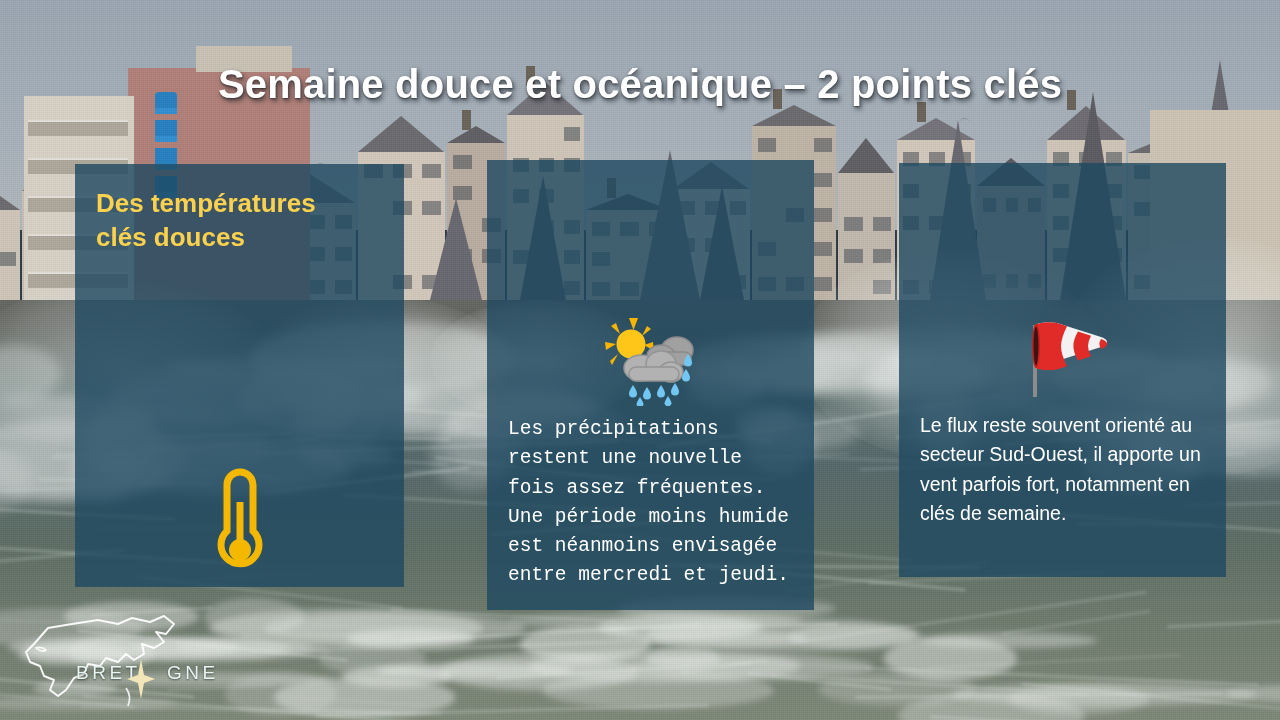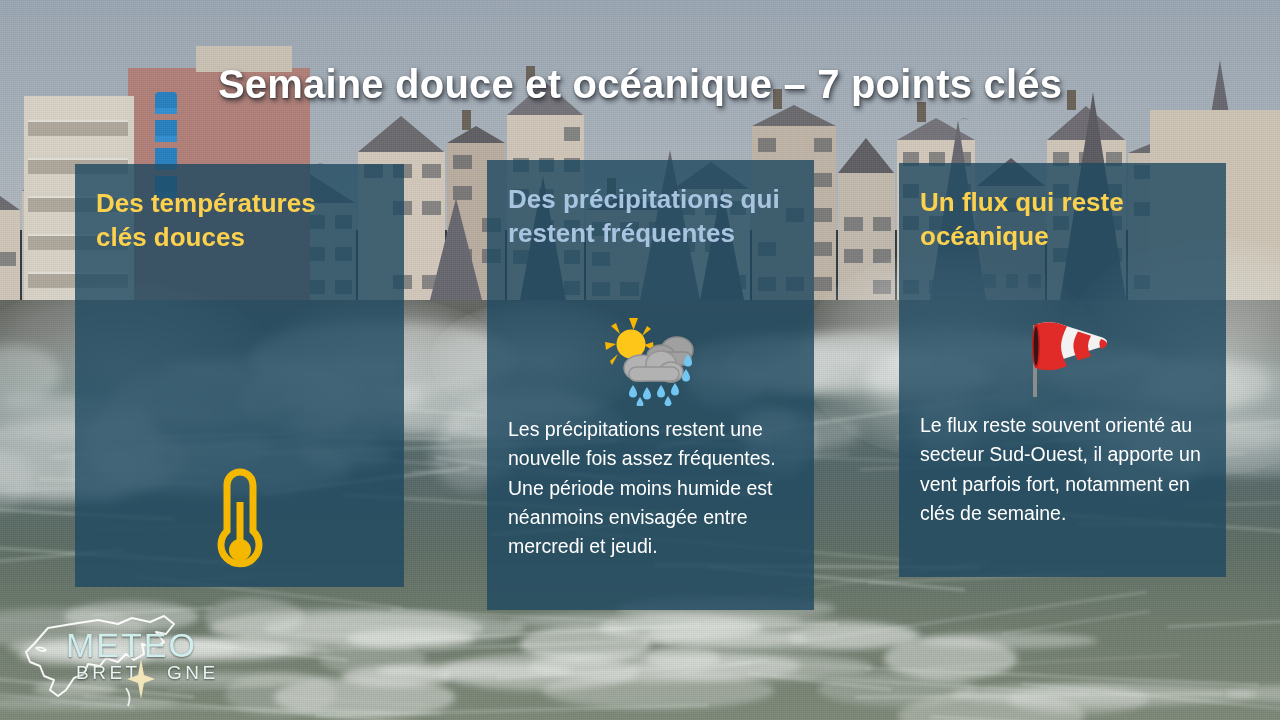--- a/index.html
+++ b/index.html
@@ -108,21 +108,21 @@
 
   #card1 { left:75px;  top:164px; width:329px; height:423px; }
   #card2 { left:487px; top:160px; width:327px; height:450px; }
   #card3 { left:899px; top:163px; width:327px; height:414px; }
 
   #card1 .icon-wrap { top:300px; height:110px; }
   #card2 .icon-wrap { top:150px; height:100px; }
   #card3 .icon-wrap { top:135px; height:110px; }
 
   #card1 .body { top:255px; }
-  #card2 .body { top:255px; }
+  #card2 .body { top:255px;font-family:Liberation Mono, monospace; }
   #card3 .body { top:248px; }
 
   
   #logo { position:absolute; left:14px; top:604px; width:190px; height:108px; z-index:20; }
   #logo .metext {
     position:absolute; left:52px; top:22px;
     font-size:34px; letter-spacing:2px; color:#cfeeee;
     font-family:"Liberation Sans", sans-serif;
     text-shadow:0 1px 2px rgba(0,0,0,.5);
   }
@@ -505,42 +505,41 @@
       <div class="foam-hard" style="left: 439.025px; top: 653.674px; width: 199.877px; height: 36.332px; opacity: 0.575269;"></div>
       <div class="foam-hard" style="left: 263.7px; top: 612.443px; width: 261.191px; height: 32.0776px; opacity: 0.448366;"></div>
       <div class="foam-hard" style="left: 32.9586px; top: 680.664px; width: 84.8673px; height: 15.5735px; opacity: 0.521025;"></div>
       <div class="foam-hard" style="left: 174.982px; top: 639.876px; width: 138.066px; height: 14.9694px; opacity: 0.39994;"></div>
       <div class="foam-hard" style="left: 617.008px; top: 597.088px; width: 218.828px; height: 22.4904px; opacity: 0.397404;"></div>
       <div class="foam-hard" style="left: 628.61px; top: 653.899px; width: 244.709px; height: 25.8329px; opacity: 0.478665;"></div>
     </div>
   <div class="grain"></div>
 </div>
 
-<div id="title">Semaine douce et océanique  –  7 points clés</div>
+<div id="title">Semaine douce et océanique  –  2 points clés</div>
 
 <div class="card" id="card1">
   <div class="h" style="color:#fbd14d">
     <span>Des températures</span><br>
     <span>clés douces</span>
   </div>
 
   <div class="icon-wrap">
     <svg width="60" height="106" viewBox="0 0 60 106">
       <path d="M30 6 a13 13 0 0 0 -13 13 v46 a19 19 0 1 0 26 0 v-46 a13 13 0 0 0 -13 -13 z" fill="none" stroke="#f5b800" stroke-width="7"></path>
       <circle cx="30" cy="84" r="11" fill="#f5b800"></circle>
       <rect x="26.5" y="36" width="7" height="44" fill="#f5b800"></rect>
     </svg>
   </div>
 
 </div>
 
 <div class="card" id="card2">
   <div class="h" style="color:#a9c4e0">
-    <span>Des précipitations qui</span><br>
-    <span>restent fréquentes</span>
+    <br>
   </div>
 
   <div class="icon-wrap">
     <svg width="104" height="92" viewBox="0 0 104 92">
       <g>
         <g stroke="#f7b500" stroke-width="0" fill="#f7b500">
           <polygon points="30,4 34.5,16 39,4"></polygon>
           <polygon points="12,12 21,20 17,9"></polygon>
           <polygon points="48,12 43,22 52,15"></polygon>
           <polygon points="6,28 17,30 7,36"></polygon>
@@ -571,24 +570,20 @@
         <path d="M41 83 q-3.5 5.5 -3.5 7.5 a3.6 3.6 0 0 0 7 0 Q44.5 88.5 41 83z"></path>
         <path d="M69 82 q-3.5 5.5 -3.5 7.5 a3.6 3.6 0 0 0 7 0 Q72.5 87.5 69 82z"></path>
       </g>
     </svg>
   </div>
 
   <div class="body">Les précipitations restent une nouvelle fois assez fréquentes. Une période moins humide est néanmoins envisagée entre mercredi et jeudi.</div>
 </div>
 
 <div class="card" id="card3">
-  <div class="h" style="color:#fbd14d">
-    <span>Un flux qui reste</span><br>
-    <span>océanique</span>
-  </div>
 
   <div class="icon-wrap">
     <svg width="110" height="100" viewBox="0 0 110 100">
       <rect x="25" y="22" width="4" height="72" fill="#8c8c8c"></rect>
       <g>
         <path d="M27 22 q8 -4 22 -2 l44 14 q6 2 6 5 q0 3 -6 5 l-44 14 q-14 2 -22 -2 z" fill="#f2f2f2"></path>
         <path d="M27 22 q8 -4 22 -2 l10 3.2 q-6 12 -6 20 q0 8 6 20 l-10 3.2 q-14 2 -22 -2 z" fill="#e02b28"></path>
         <path d="M70 28.6 l13 4.2 q-3 5.5 -3 10.2 q0 4.7 3 10.2 l-13 4.2 q-4.6 -7.8 -4.6 -14.4 q0 -6.6 4.6 -14.4 z" fill="#e02b28"></path>
         <path d="M93 36 q6 2 6 5 q0 3 -6 5 q-1.6 -2.6 -1.6 -5 q0 -2.4 1.6 -5 z" fill="#e02b28"></path>
         <ellipse cx="28" cy="43" rx="4" ry="22" fill="#c01f1c"></ellipse>
@@ -601,20 +596,19 @@
 </div>
 
 <div id="logo">
   <svg width="190" height="108" viewBox="0 0 190 108" style="position:absolute;left:0;top:0">
     <path d="M20 40 L34 24 L58 20 L84 16 L104 20 L118 14 L136 18 L150 12 L160 20 L152 30 L142 28
              L150 38 L140 44 L128 40 L130 50 L120 56 L112 50 L104 58 L92 54 L86 62 L74 60 L70 70
              L60 74 L52 86 L44 92 L36 86 L40 76 L30 72 L26 62 L16 58 L12 48 Z" fill="none" stroke="#ffffff" stroke-width="2" stroke-linejoin="round" opacity=".92"></path>
     <path d="M22 44 q6 -2 10 2 q-4 3 -10 -2 z" fill="none" stroke="#ffffff" stroke-width="1.6" opacity=".9"></path>
     <path d="M112 84 q6 8 2 18" fill="none" stroke="#ffffff" stroke-width="1.8" opacity=".85"></path>
   </svg>
-  <div class="metext">METEO</div>
   <div class="brtext">
     <span>BRET</span><span style="opacity:0">&nbsp;&nbsp;&nbsp;</span><span>GNE</span>
   </div>
   <svg class="star" viewBox="0 0 28 40">
     <path d="M14 0 L17 16 L28 20 L17 24 L14 40 L11 24 L0 20 L11 16 Z" fill="#f2e6b8"></path>
   </svg>
 </div>
 
 </body></html>

